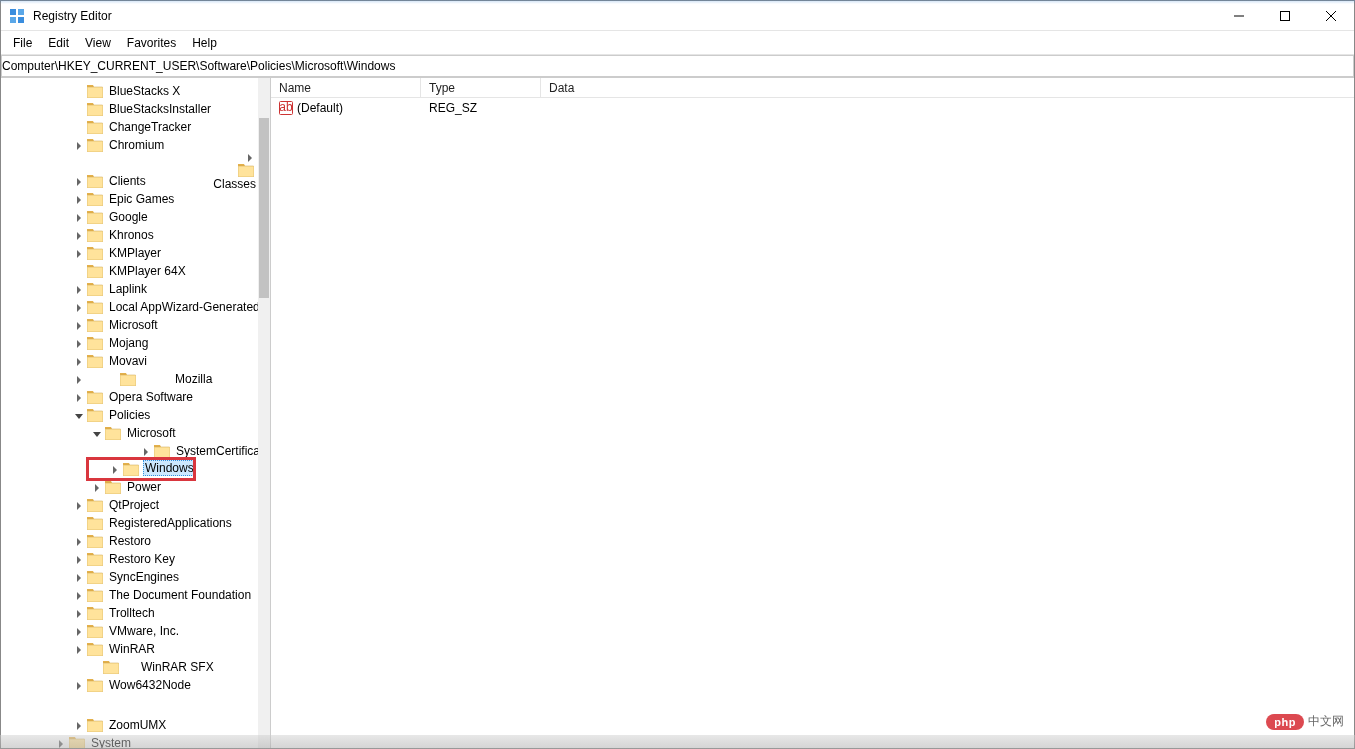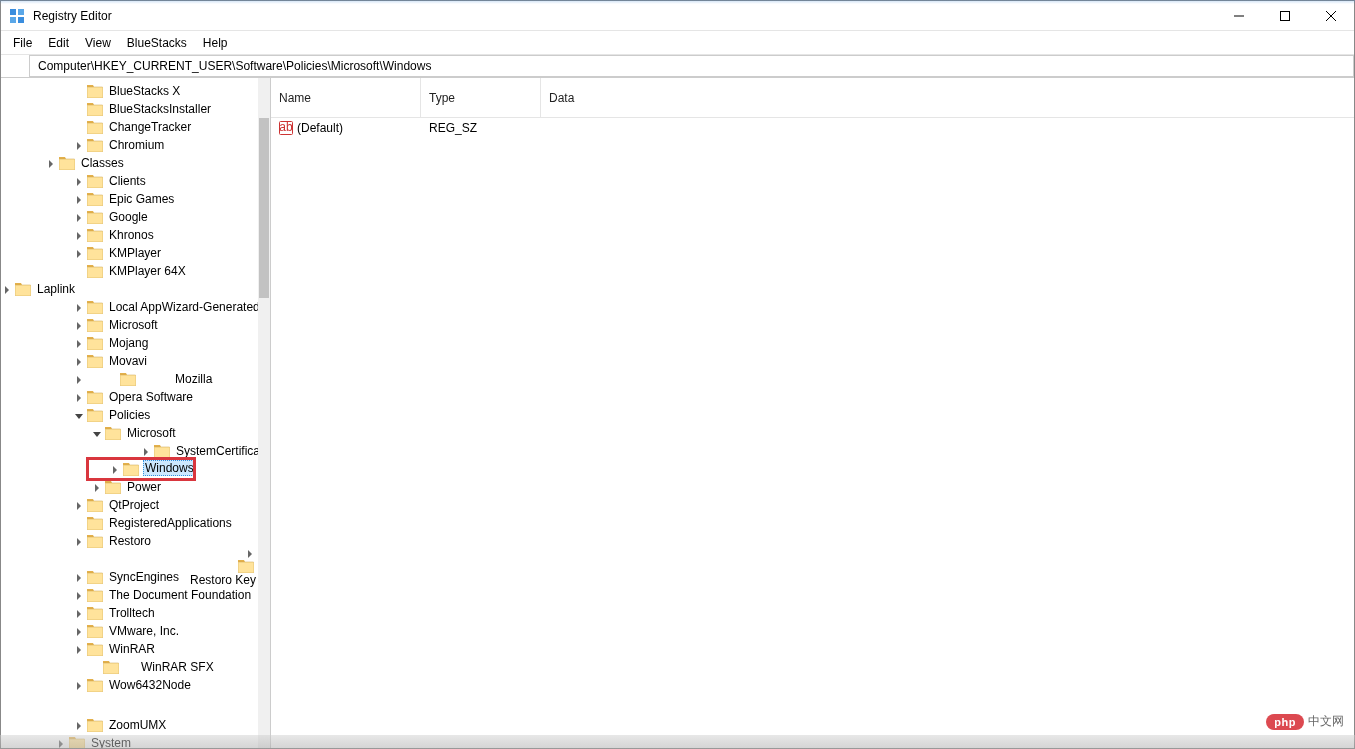--- a/index.html
+++ b/index.html
@@ -12,41 +12,41 @@
   .titlebar .title { flex: 0 0 auto; color: #000; font-size: 12px; }
   .titlebar .spacer { flex: 1; }
   .win-btn { width: 46px; height: 30px; display: flex; align-items: center; justify-content: center; color: #000; }
 
   
   .menubar { height: 24px; display: flex; align-items: center; padding: 0 4px; border-bottom: 1px solid #e5e5e5; background: #fff; }
   .menubar .menu-item { padding: 2px 8px; }
 
   
   .addressbar { height: 22px; display: flex; align-items: center; background: #fff; }
-  .addressbar input { width: 100%; height: 100%; border: 1px solid #ccc; padding: 0 8px; font-size: 12px; outline: none; background: #fff; margin-left: 28px; }
+  .addressbar input { width: 100%; height: 100%; border: 1px solid #ccc; padding: 0 0; font-size: 12px; outline: none; background: #fff; }
 
   
   .client { flex: 1; display: flex; min-height: 0; border-top: 1px solid #ccc; }
 
   
   .tree-pane { width: 270px; position: relative; overflow: hidden; background: #fff; border-right: 1px solid #ccc; }
   .tree-inner { position: absolute; top: 0; left: 0; right: 12px; bottom: 0; overflow: hidden; padding-top: 2px; }
   .tree-scroll { position: absolute; right: 0; top: 0; bottom: 0; width: 12px; background: #f0f0f0; }
   .tree-scroll .thumb { position: absolute; left: 1px; right: 1px; top: 40px; height: 180px; background: #c2c2c2; border-radius: 0; }
   .node { display: flex; align-items: flex-end; height: 18px; white-space: nowrap; position: relative; }
   .node .expander { width: 12px; height: 12px; margin-right: 2px; display: flex; align-items: center; justify-content: center; color: #666; font-size: 10px; flex-shrink: 0; }
   .node .folder { width: 16px; height: 13px; margin-right: 4px; flex-shrink: 0; }
   .node .label { padding: 0 2px; }
   .node.selected .label { background: #cce8ff; border: 1px dotted #3393df; padding: 0 1px; }
 
   .highlight-box { position: absolute; border: 3px solid #d9363e; pointer-events: none; }
 
   
   .values-pane { flex: 1; display: flex; flex-direction: column; background: #fff; position: relative; }
-  .values-header { height: 40px; display: flex; align-items: center; border-bottom: 1px solid #e5e5e5; background: #fff; }
+  .values-header { height: 20px; display: flex; align-items: center; border-bottom: 1px solid #e5e5e5; background: #fff; }
   .col { padding: 0 8px; border-right: 1px solid #e5e5e5; height: 100%; display: flex; align-items: center; color: #222; }
   .col-name { width: 150px; }
   .col-type { width: 120px; }
   .col-data { flex: 1; border-right: none; }
   .values-body { flex: 1; }
   .row { height: 20px; display: flex; align-items: center; }
   .row .cell { padding: 0 8px; display: flex; align-items: center; }
   .row .c-name { width: 150px; }
   .row .c-type { width: 120px; }
   .row .c-data { flex: 1; }
@@ -99,21 +99,21 @@
           <line x1="0" y1="0" x2="10" y2="10" stroke="currentColor" stroke-width="1"></line>
           <line x1="10" y1="0" x2="0" y2="10" stroke="currentColor" stroke-width="1"></line>
         </svg>
     </div>
   </div>
 
   <div class="menubar">
     <div class="menu-item">File</div>
     <div class="menu-item">Edit</div>
     <div class="menu-item">View</div>
-    <div class="menu-item">BlueStacks</div>
+    <div class="menu-item">Favorites</div>
     <div class="menu-item">Help</div>
   </div>
 
   <div class="addressbar">
     <input type="text" value="Computer\HKEY_CURRENT_USER\Software\Policies\Microsoft\Windows" style="">
   </div>
 
   <div class="client">
 
     <div class="tree-pane">
@@ -147,21 +147,21 @@
               <svg width="8" height="8" viewBox="0 0 8 8">
                 <path d="M2 0 L6 4 L2 8 Z" fill="#666"></path>
               </svg>
             </span>
             <span class="folder"><svg viewBox="0 0 16 13">
                 <path class="tab" d="M0 2 L0 0 L6 0 L7 2 Z"></path>
                 <rect class="body" x="0" y="2" width="16" height="11" rx="1"></rect>
               </svg></span>
             <span class="label">Chromium</span>
           </div>
-          <div class="node" style="padding-left: 44px;">
+          <div class="node" style="padding-left: 88px; flex-direction: column;">
             <span class="expander">
               <svg width="8" height="8" viewBox="0 0 8 8">
                 <path d="M2 0 L6 4 L2 8 Z" fill="#666"></path>
               </svg>
             </span>
             <span class="folder"><svg viewBox="0 0 16 13">
                 <path class="tab" d="M0 2 L0 0 L6 0 L7 2 Z"></path>
                 <rect class="body" x="0" y="2" width="16" height="11" rx="1"></rect>
               </svg></span>
             <span class="label">Classes</span>
@@ -227,21 +227,21 @@
             <span class="label">KMPlayer</span>
           </div>
           <div class="node" style="padding-left: 72px;">
             <span class="expander"></span>
             <span class="folder"><svg viewBox="0 0 16 13">
                 <path class="tab" d="M0 2 L0 0 L6 0 L7 2 Z"></path>
                 <rect class="body" x="0" y="2" width="16" height="11" rx="1"></rect>
               </svg></span>
             <span class="label">KMPlayer 64X</span>
           </div>
-          <div class="node" style="">
+          <div class="node" style="padding-left: 72px;">
             <span class="expander">
               <svg width="8" height="8" viewBox="0 0 8 8">
                 <path d="M2 0 L6 4 L2 8 Z" fill="#666"></path>
               </svg>
             </span>
             <span class="folder"><svg viewBox="0 0 16 13">
                 <path class="tab" d="M0 2 L0 0 L6 0 L7 2 Z"></path>
                 <rect class="body" x="0" y="2" width="16" height="11" rx="1"></rect>
               </svg></span>
             <span class="label">Laplink</span>
@@ -403,21 +403,21 @@
               <svg width="8" height="8" viewBox="0 0 8 8">
                 <path d="M2 0 L6 4 L2 8 Z" fill="#666"></path>
               </svg>
             </span>
             <span class="folder"><svg viewBox="0 0 16 13">
                 <path class="tab" d="M0 2 L0 0 L6 0 L7 2 Z"></path>
                 <rect class="body" x="0" y="2" width="16" height="11" rx="1"></rect>
               </svg></span>
             <span class="label">Restoro</span>
           </div>
-          <div class="node" style="padding-left: 72px; flex-direction: column;">
+          <div class="node" style="padding-left: 72px;">
             <span class="expander">
               <svg width="8" height="8" viewBox="0 0 8 8">
                 <path d="M2 0 L6 4 L2 8 Z" fill="#666"></path>
               </svg>
             </span>
             <span class="folder"><svg viewBox="0 0 16 13">
                 <path class="tab" d="M0 2 L0 0 L6 0 L7 2 Z"></path>
                 <rect class="body" x="0" y="2" width="16" height="11" rx="1"></rect>
               </svg></span>
             <span class="label">Restoro Key</span>

